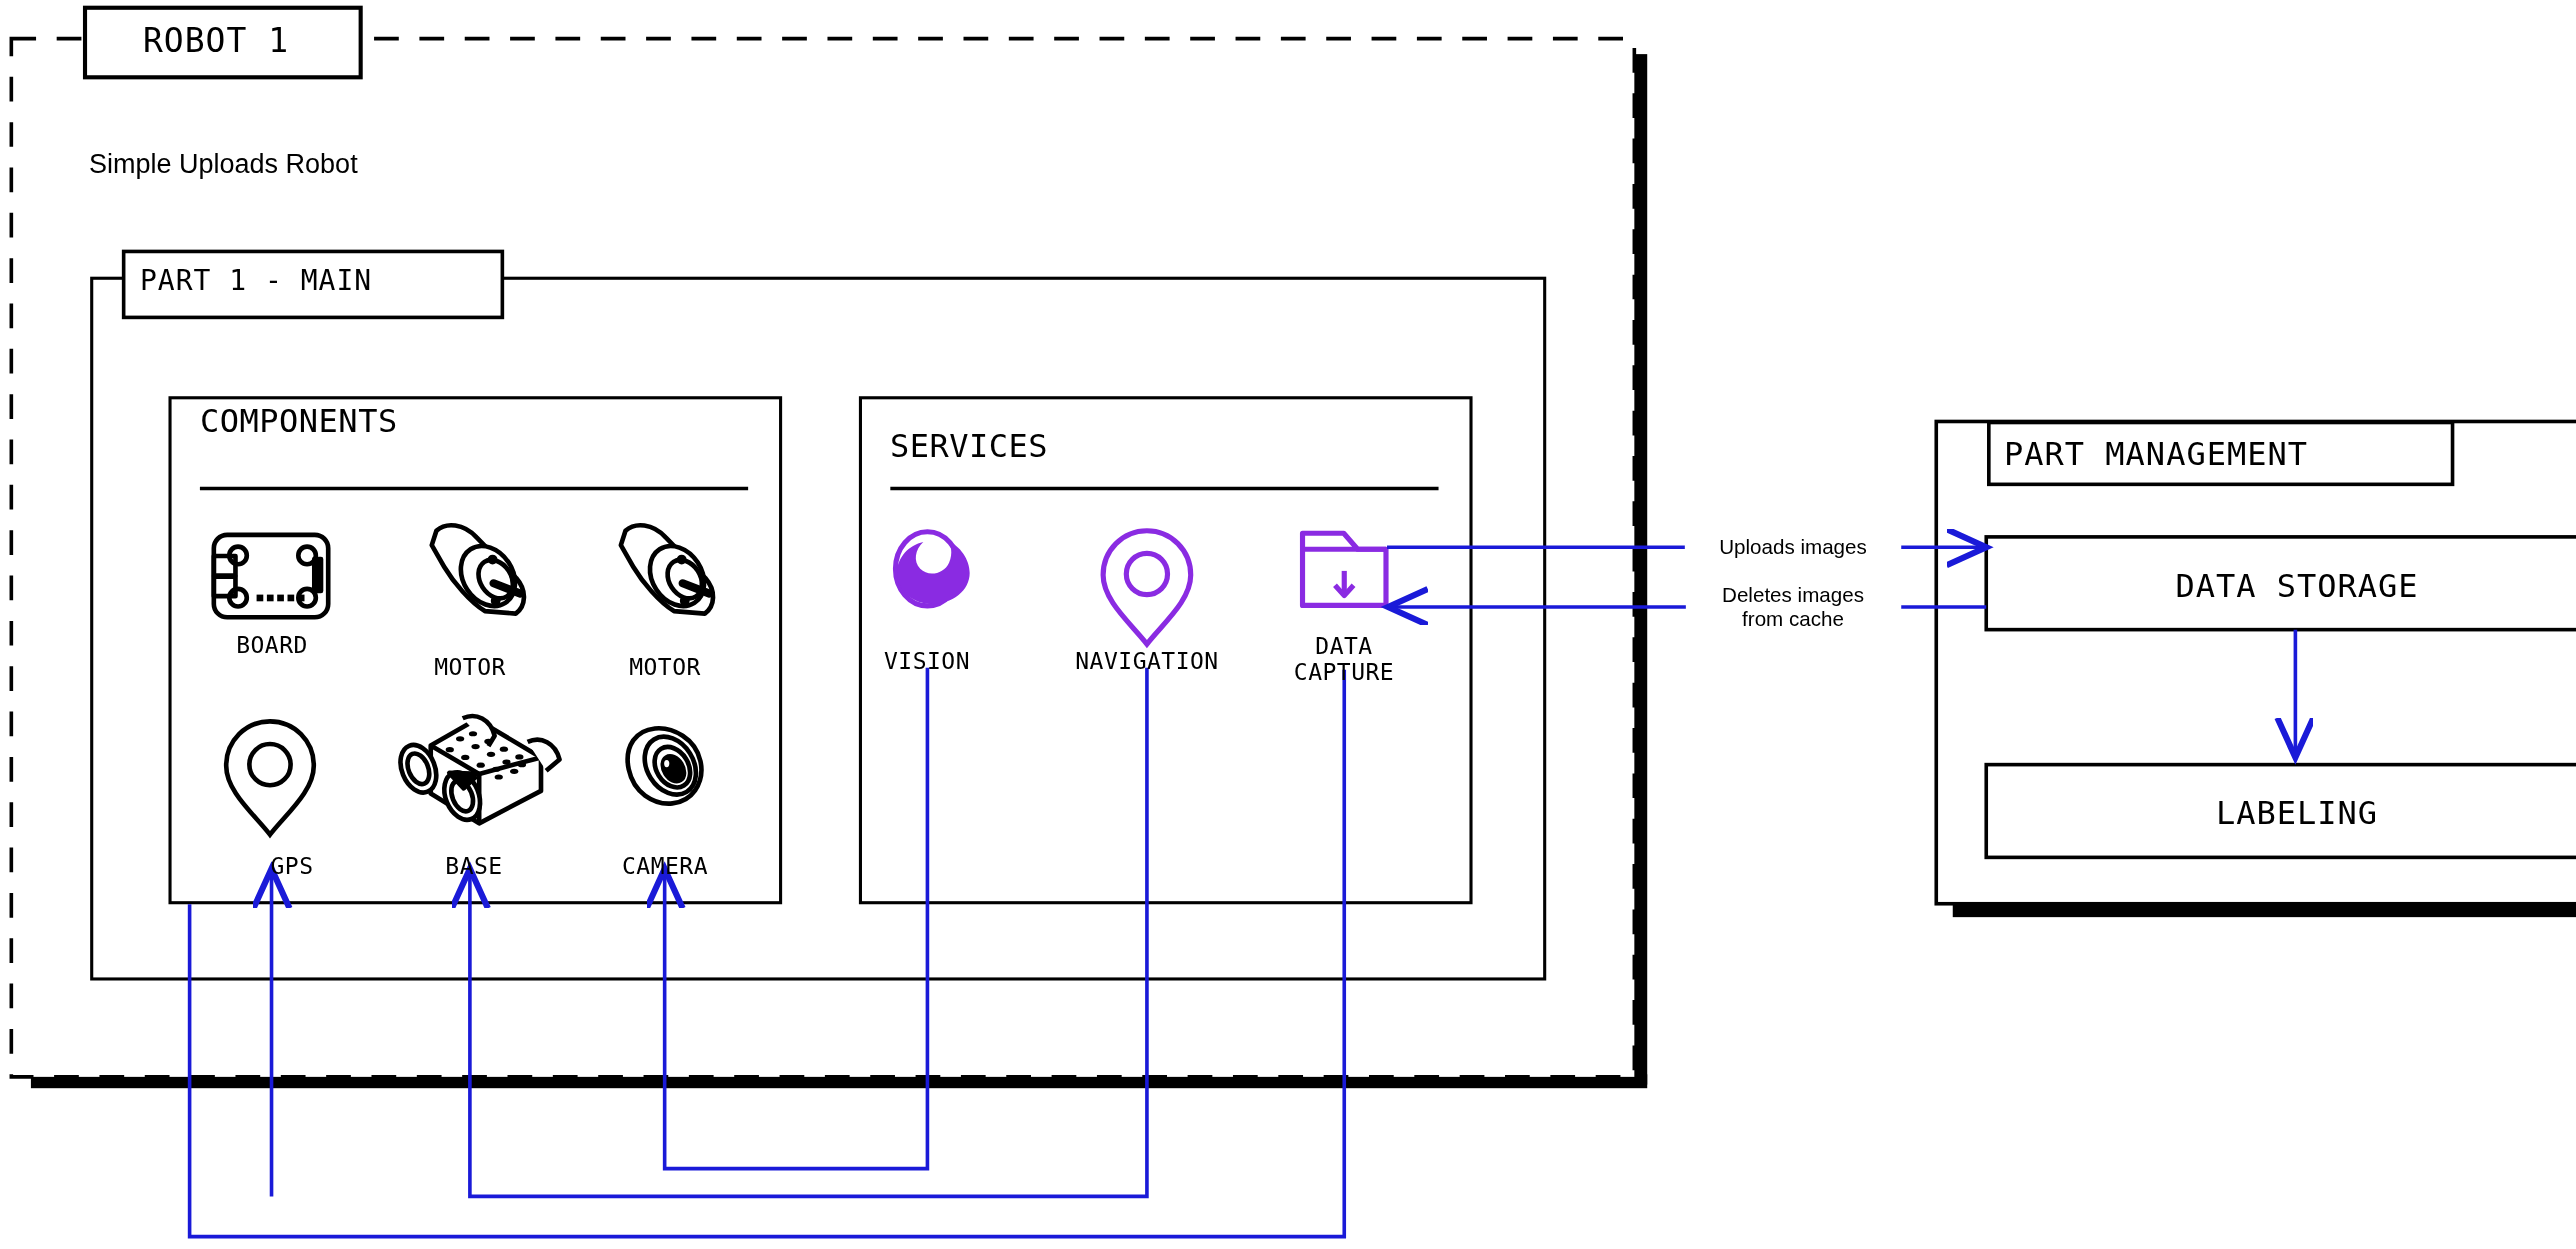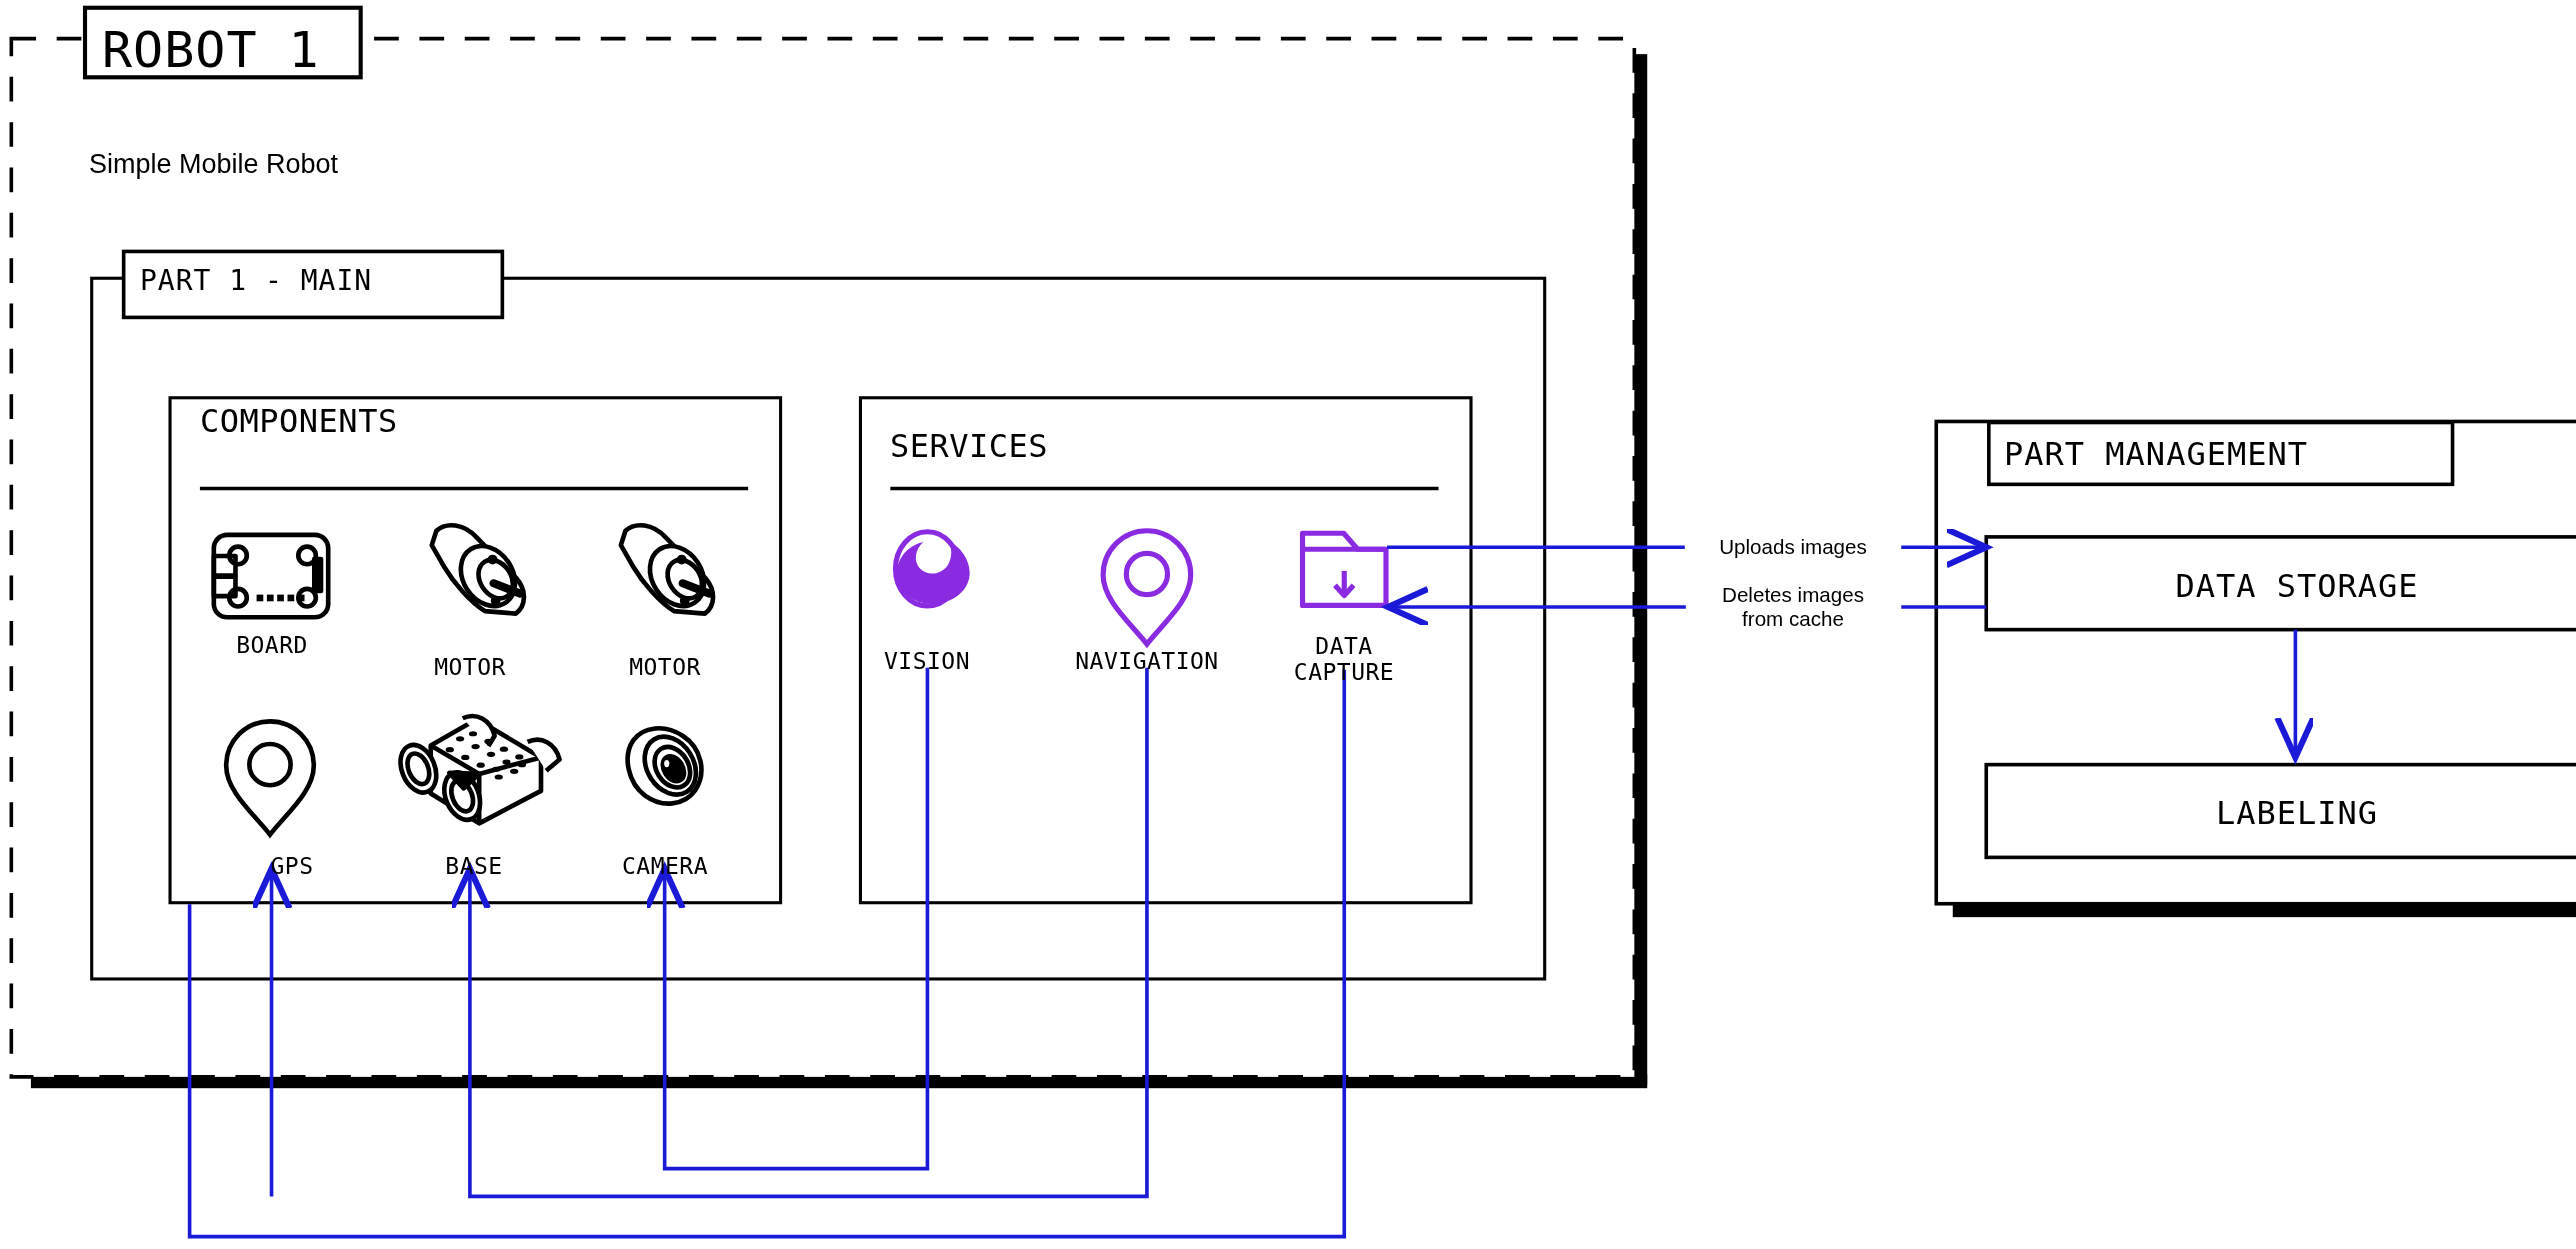--- a/index.html
+++ b/index.html
@@ -6,21 +6,21 @@
   body{width:2857px;height:1250px;position:relative;overflow:hidden;
        font-family:"DejaVu Sans Mono",monospace;}
   #stage{position:absolute;left:0;top:0;width:2857px;height:1250px;}
   svg#canvas{position:absolute;left:0;top:0;width:2857px;height:1250px;}
 
   
   .lbl{position:absolute;white-space:pre;color:#000;}
   .mono{font-family:"DejaVu Sans Mono","Liberation Mono",monospace;}
   .sans{font-family:"Liberation Sans","DejaVu Sans",sans-serif;}
 
-  .title-robot{font-size:50px;letter-spacing:1px;}
+  .title-robot{font-size:33px;letter-spacing:1px;margin-left:41px;}
   .title-part{font-size:28px;letter-spacing:1px;}
   .title-dm{font-size:32px;letter-spacing:1px;}
   .subtitle{font-size:27px;}
   .section-head{font-size:32px;letter-spacing:0.5px;}
   .item-label{font-size:23px;letter-spacing:0.5px;text-align:center;}
   .box-label{font-size:32px;letter-spacing:1px;text-align:center;}
   .edge-label{font-size:20.6px;text-align:center;line-height:1.18;}
 
   .ctr{transform:translateX(-50%);}
 </style>
@@ -195,21 +195,21 @@
 
       <path d="M2226,1296 L2226,2322 L912,2322 L912,1686" marker-end="url(#ar-b)"></path>
       <path d="M527,2322 L527,1686" marker-end="url(#ar-b)"></path>
 
       <path d="M2609,1300 L2609,2400 L368,2400 L368,1755"></path>
     </g>
   </svg>
 
   <div class="lbl mono title-robot" style="left:102px;top:20.6px;">ROBOT 1</div>
 
-  <div class="lbl sans subtitle" style="left:89px;top:149px;">Simple Mobile Robot</div>
+  <div class="lbl sans subtitle" style="left:89px;top:149px;">Simple Uploads Robot</div>
 
   <div class="lbl mono title-part" style="left:140px;top:264px;">PART 1 - MAIN</div>
 
   <div class="lbl mono section-head" style="left:200px;top:402px;">COMPONENTS</div>
 
   <div class="lbl mono section-head" style="left:890px;top:427px;">SERVICES</div>
 
   <div class="lbl mono item-label ctr" style="left:272px;top:632px;width:206px;">BOARD</div>
   <div class="lbl mono item-label ctr" style="left:470px;top:654px;width:206px;">MOTOR</div>
   <div class="lbl mono item-label ctr" style="left:665px;top:654px;width:206px;">MOTOR</div>

